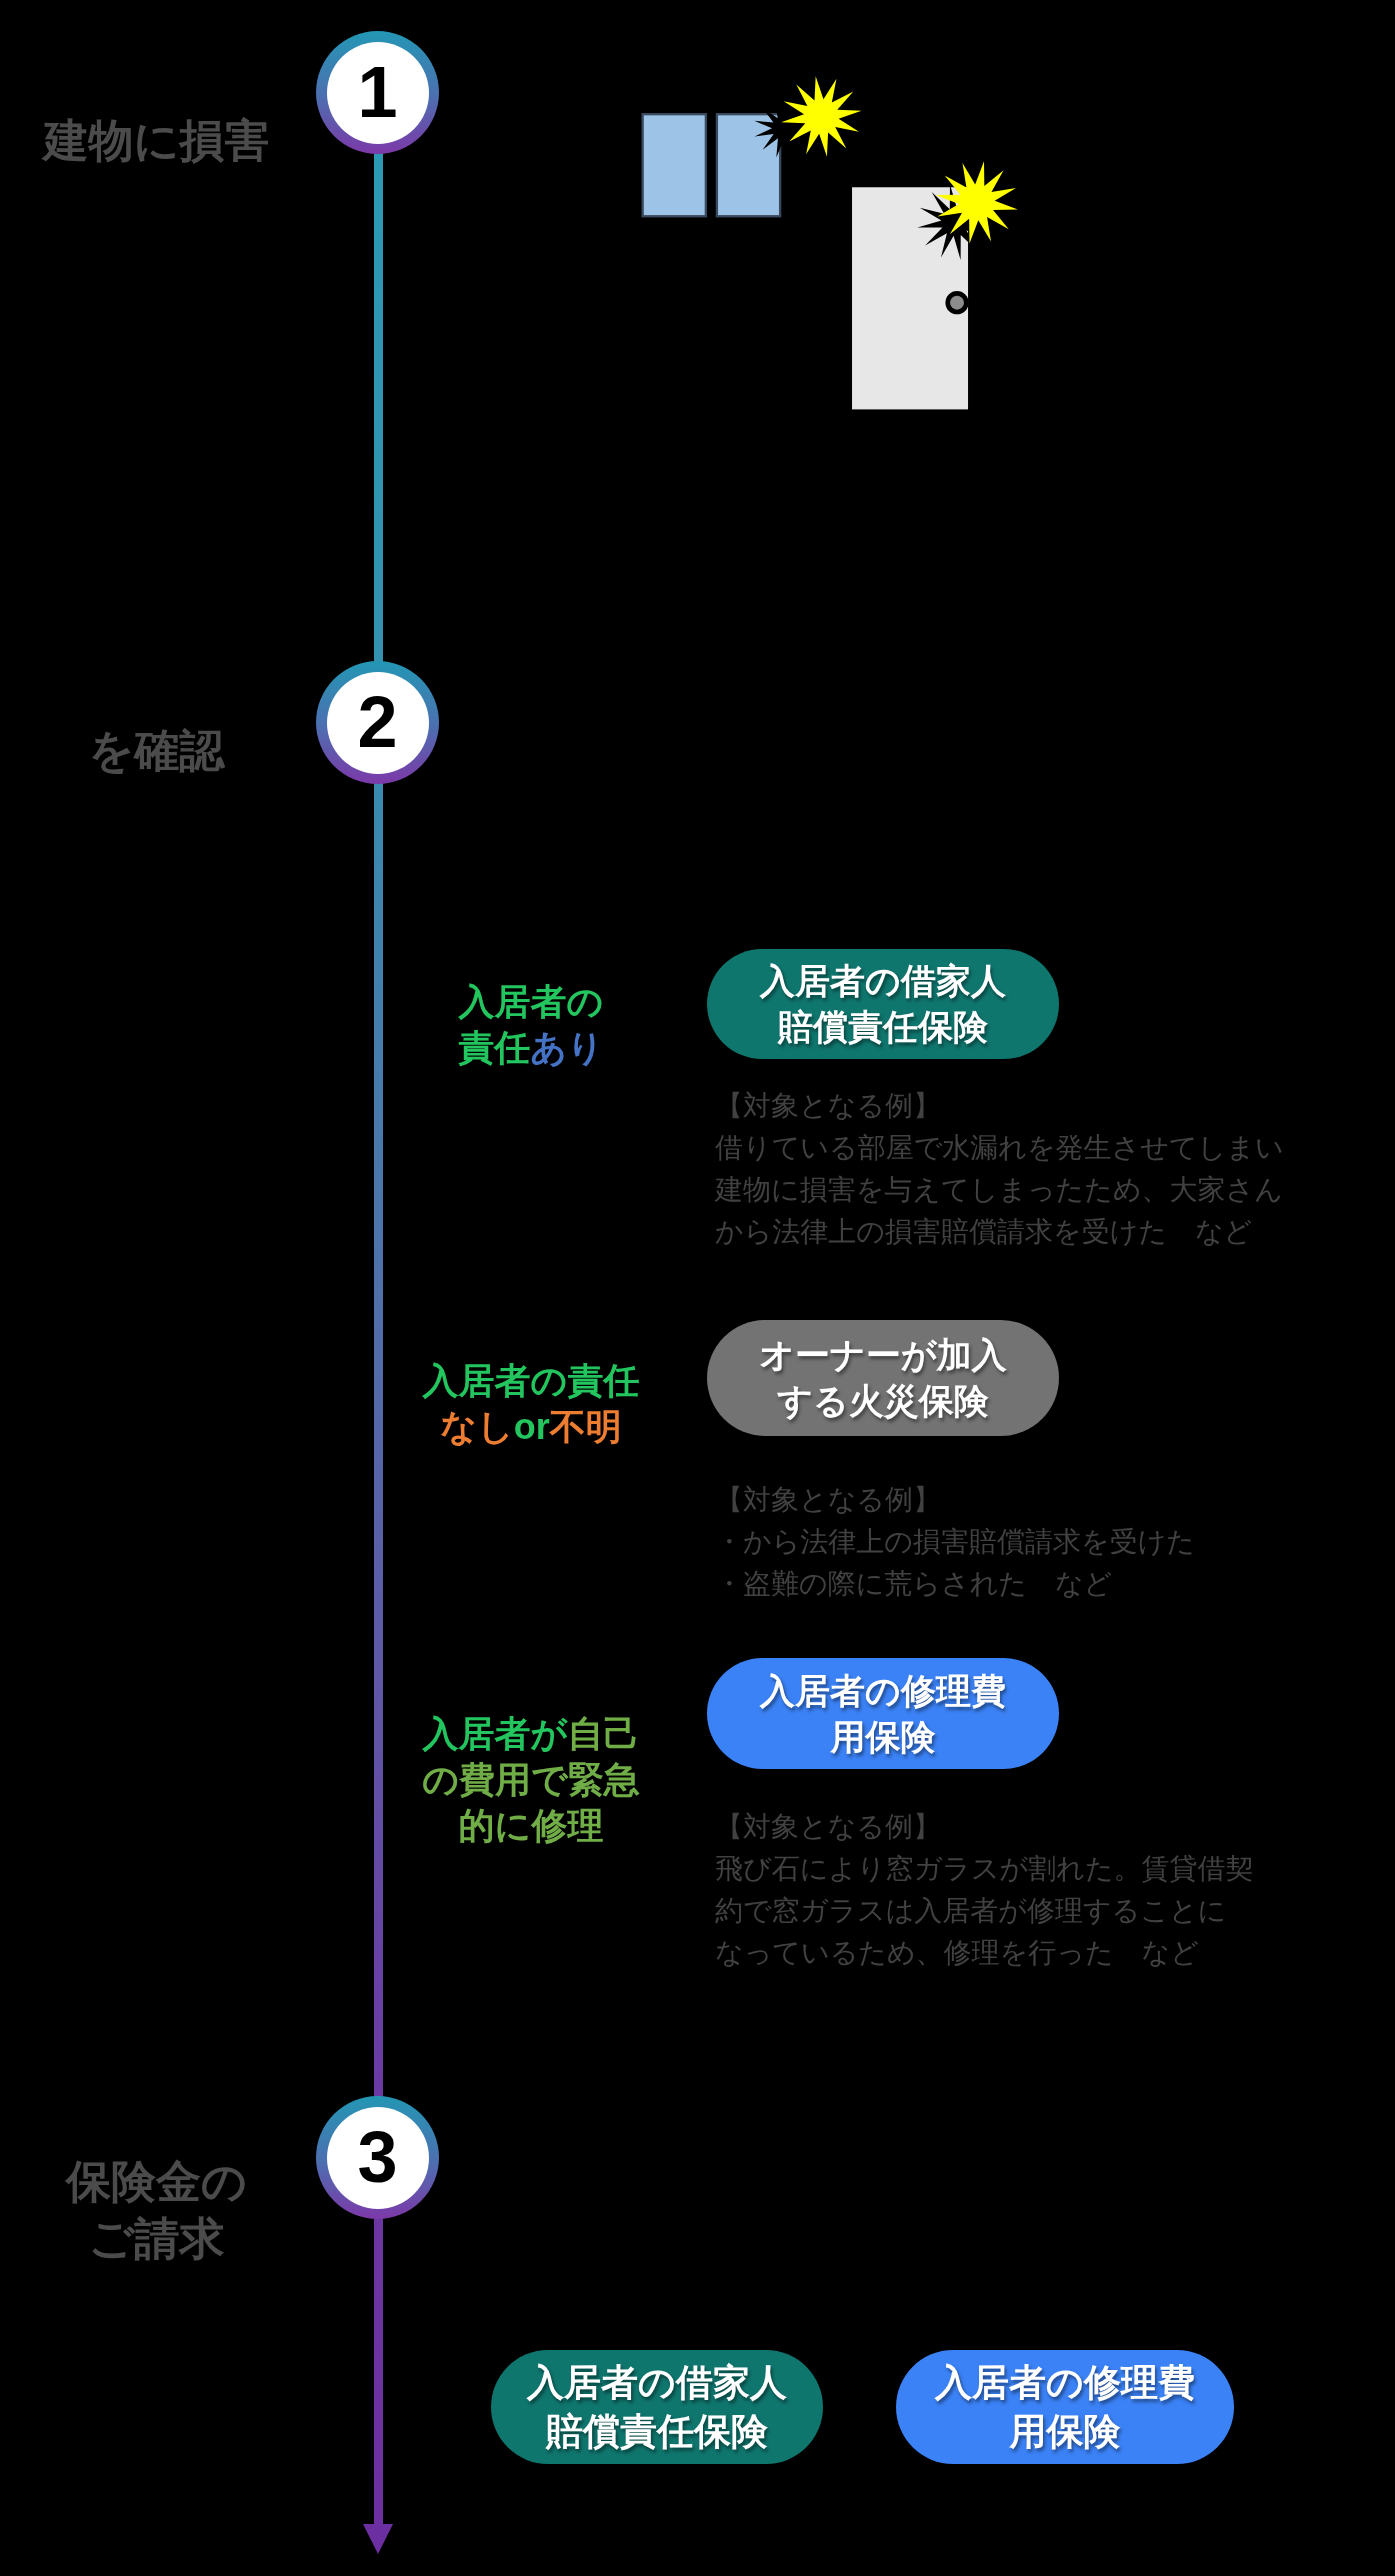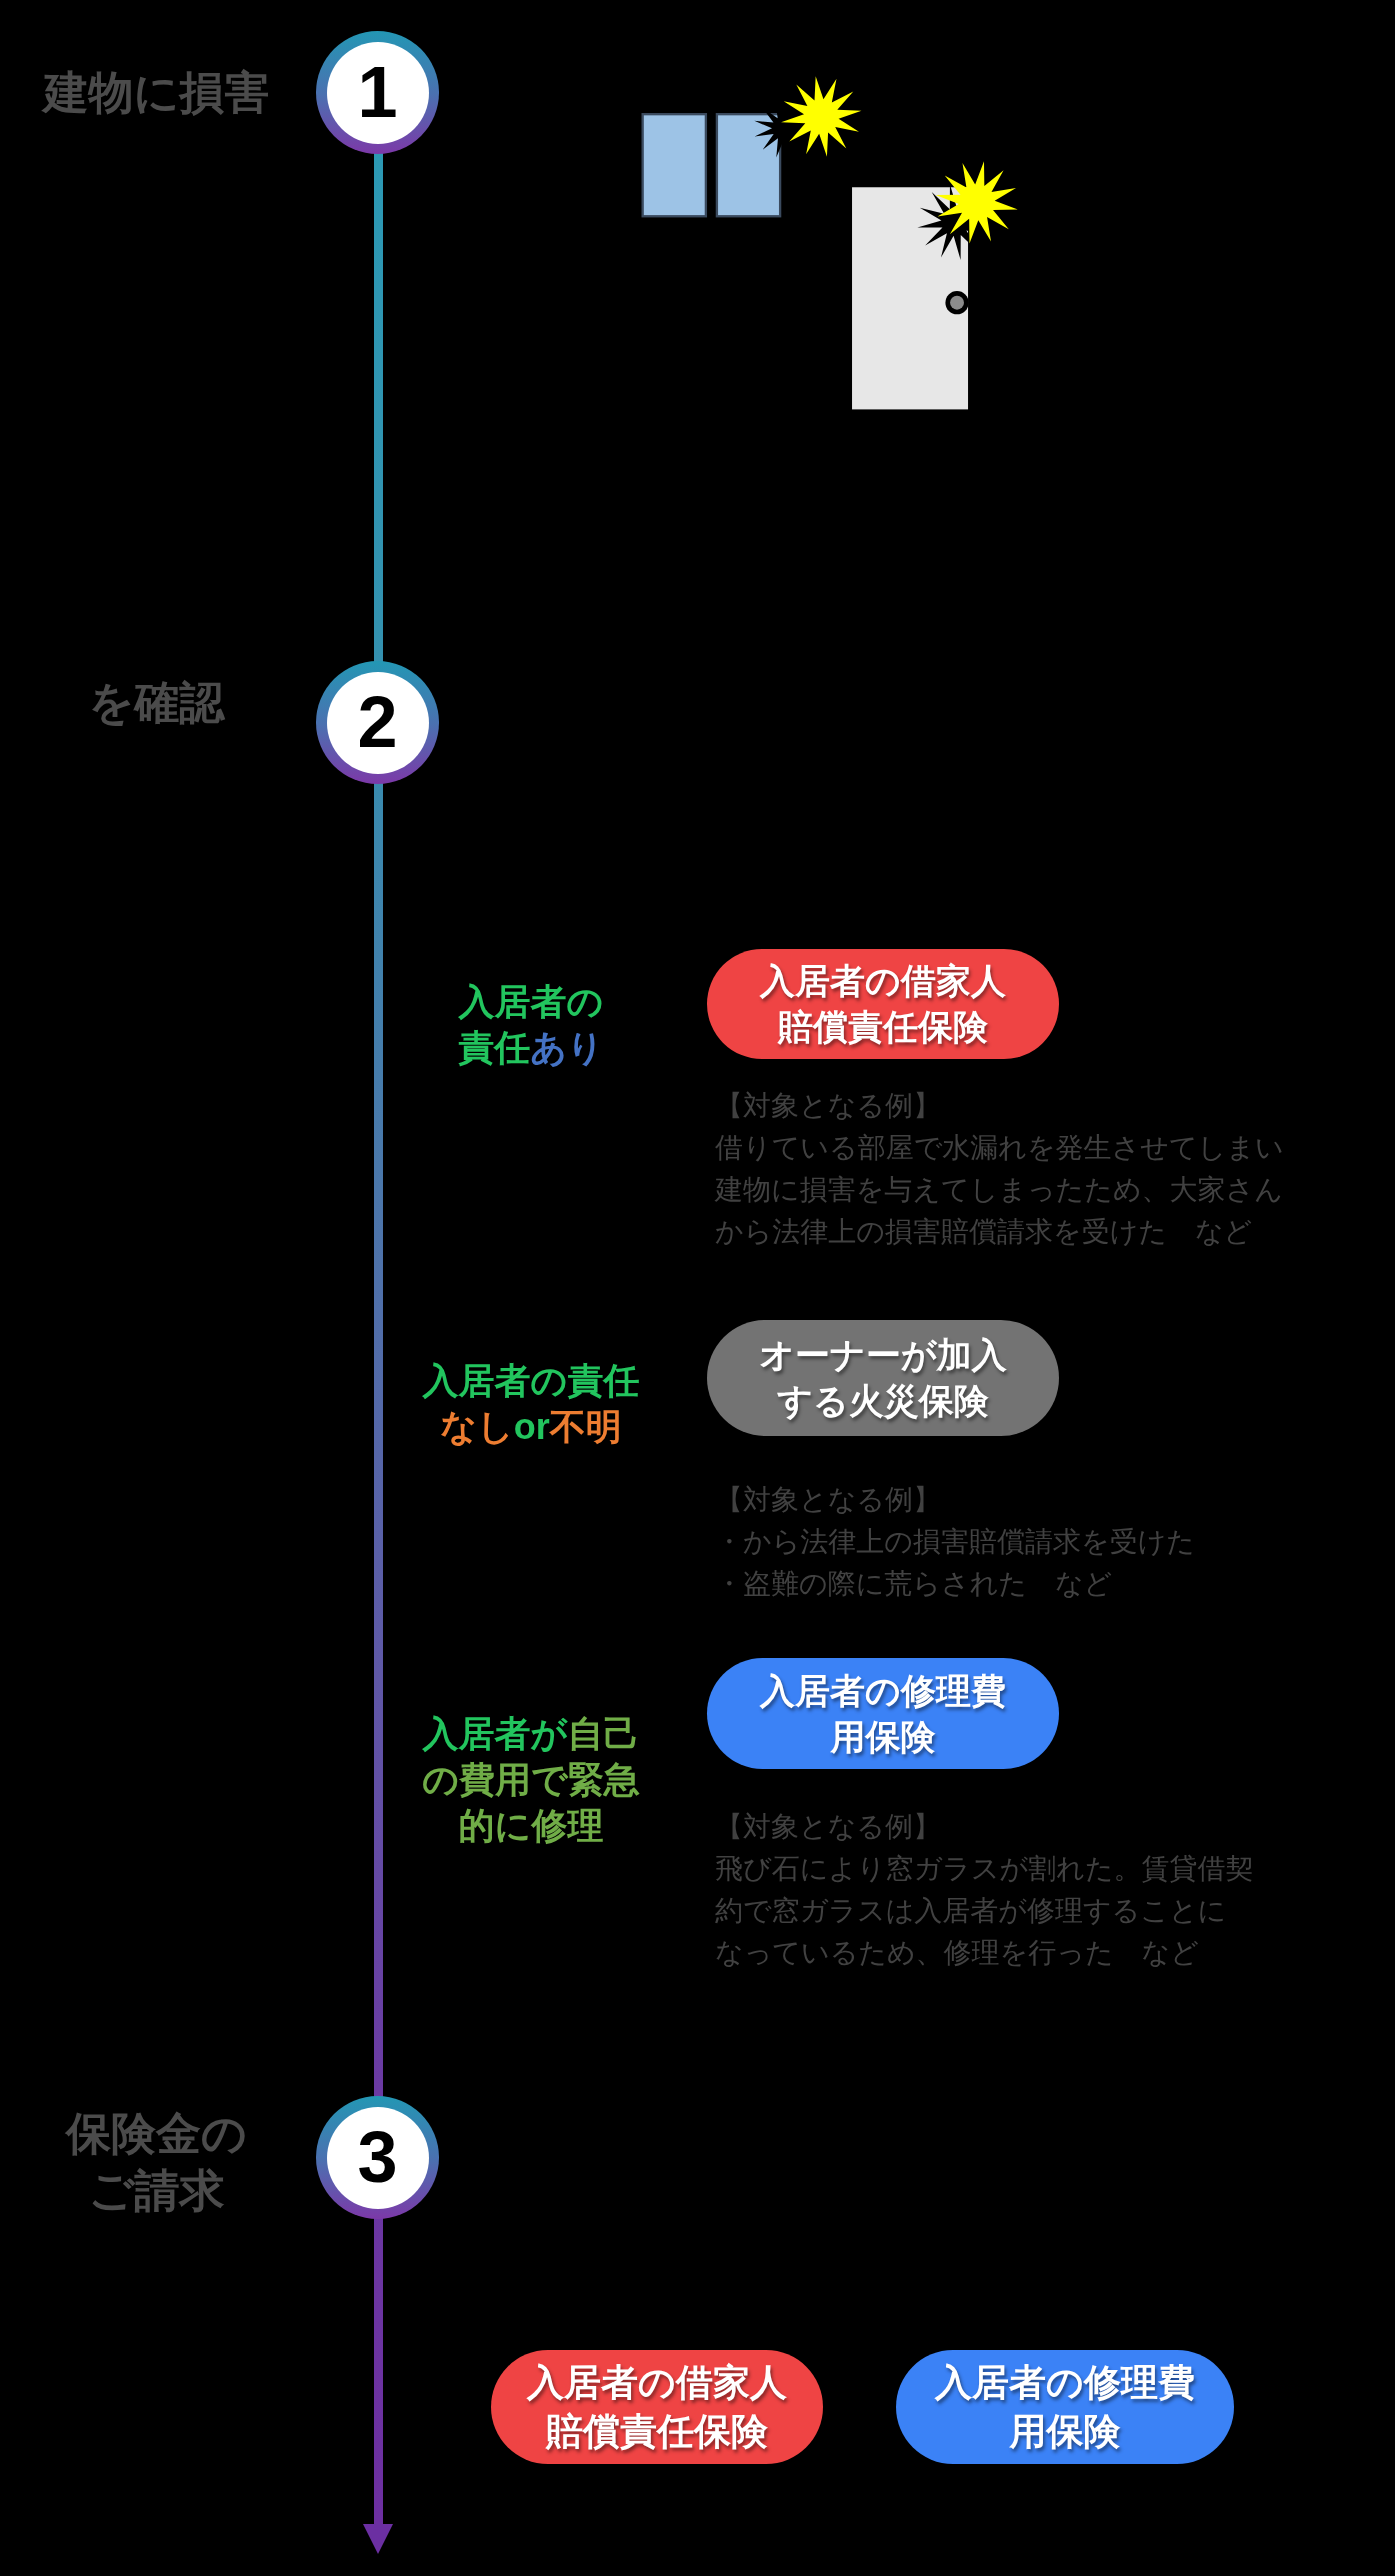--- a/index.html
+++ b/index.html
@@ -28,38 +28,38 @@
     display:flex;align-items:center;justify-content:center;
   }
   .step-num{
     font-size:72px;font-weight:700;color:#000;line-height:1;
     transform:translateY(-1.2px);
   }
   .c1{top:31px;} .c2{top:661px;} .c3{top:2096px;}
   
   .step-label{
     position:absolute;left:0;width:313px;text-align:center;
-    color:#4B4B4B;font-weight:700;font-size:45px;line-height:57px;
+    color:#4B4B4B;font-weight:700;font-size:45px;line-height:57px;margin-top:48px;
   }
   .sl1{top:64px;} .sl2{top:674px;} .sl3{top:2105px;}
   
   .cond{
     position:absolute;left:380px;width:302px;text-align:center;
     font-weight:700;font-size:36px;line-height:46px;
   }
   .cd1{top:979px;} .cd2{top:1358px;} .cd3{top:1683px;margin-top:28px;}
   .gy{color:#22c55e;text-align:center;} .bl{color:#4472C4;} .or{color:#ED7D31;} .gr{color:#70AD47;}
   
   .pill{
     position:absolute;left:707px;width:352px;border-radius:58px;
     display:flex;flex-direction:column;align-items:center;justify-content:center;
     color:#ffffff;font-weight:700;font-size:35px;line-height:46px;text-align:center;
     text-shadow:1.7px 2.9px 3.5px rgba(0,0,0,0.45);
   }
-  .pill-blue{background:#ef4444;} .pill-orange{background:#737373;} .pill-green{background:#3b82f6;}
+  .pill-blue{background:#0f766e;} .pill-orange{background:#737373;} .pill-green{background:#3b82f6;}
   .pl1{top:949px;height:110px;} .pl2{top:1320px;height:116px;} .pl3{top:1658px;height:111px;}
   
   .example{
     position:absolute;left:715px;width:681px;
     color:#414141;font-size:28px;line-height:42px;font-weight:400;text-align:left;
   }
   .ex1{top:1085px;} .ex2{top:1479px;} .ex3{top:1806px;}
   
   .result-pill{
     position:absolute;top:2350px;height:114px;border-radius:58px;

